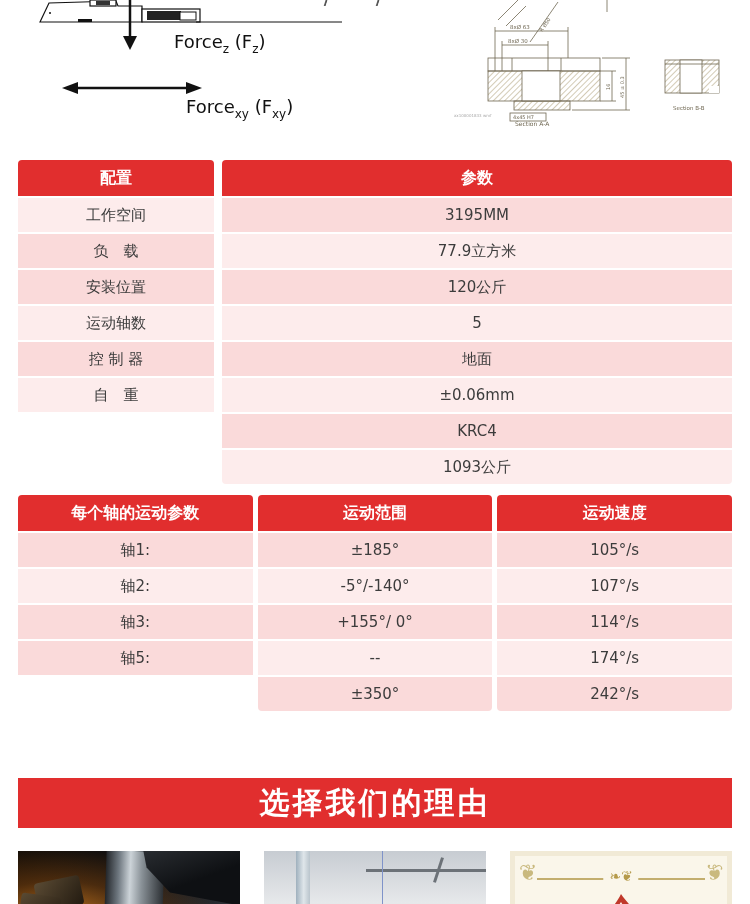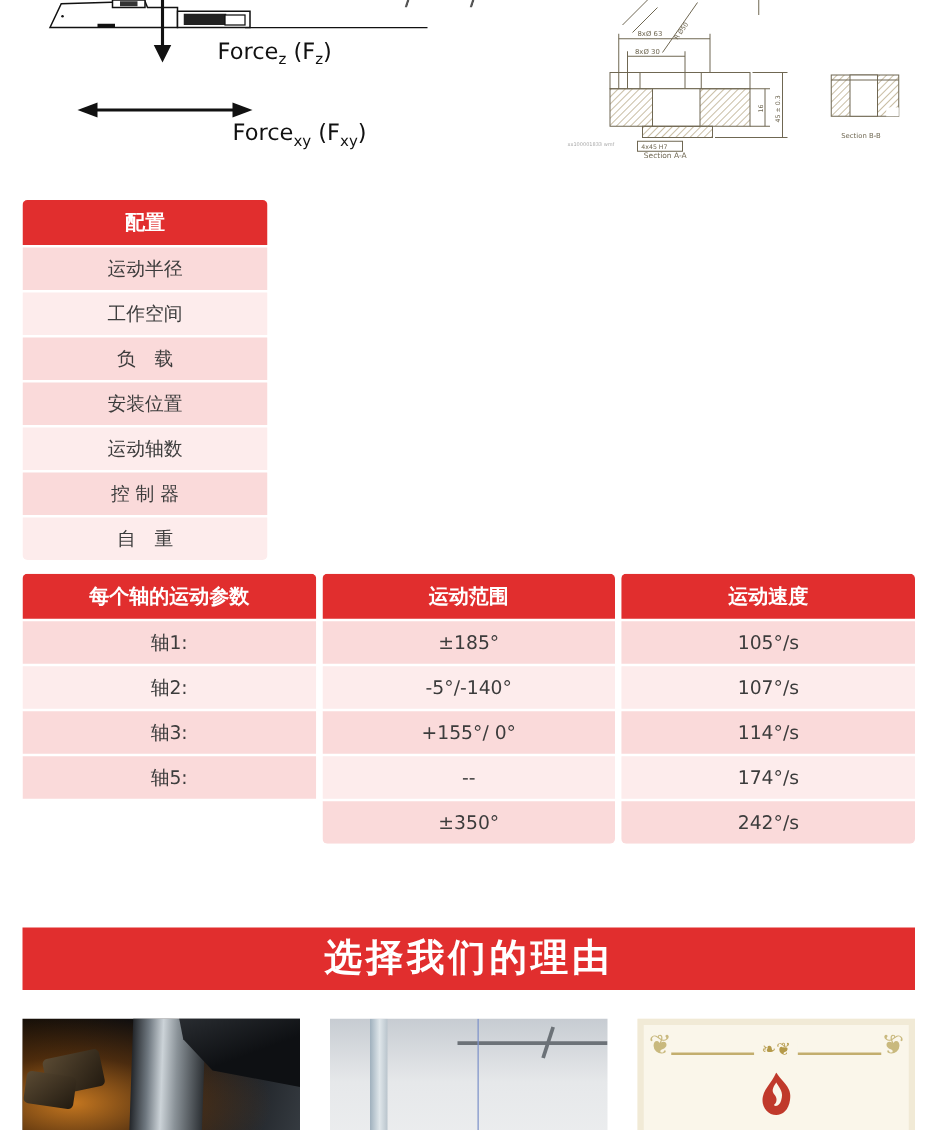--- a/index.html
+++ b/index.html
@@ -162,27 +162,37 @@
         <text x="63" y="126" font-size="6">Section A-A</text>
         <text x="221" y="110" font-size="5.5">Section B-B</text>
         <text x="2" y="117" font-size="4" fill="#a8a8a8">xx100001833 wmf</text>
       </g>
     </svg>
   </div>
 
   <div class="tbl spec-table">
     <div class="tbl-col col-config">
       <div class="tbl-head">配置</div>
-      <div class="tbl-cell row-dark">运动半径</div>
       <div class="tbl-cell row-light">工作空间</div>
       <div class="tbl-cell row-dark">负　载</div>
       <div class="tbl-cell row-dark">安装位置</div>
       <div class="tbl-cell row-light">运动轴数</div>
       <div class="tbl-cell row-dark">控 制 器</div>
       <div class="tbl-cell row-light">自　重</div>
+    </div>
+    <div class="tbl-col col-param">
+      <div class="tbl-head">参数</div>
+      <div class="tbl-cell row-dark">3195MM</div>
+      <div class="tbl-cell row-light">77.9立方米</div>
+      <div class="tbl-cell row-dark">120公斤</div>
+      <div class="tbl-cell row-light">5</div>
+      <div class="tbl-cell row-dark">地面</div>
+      <div class="tbl-cell row-light">±0.06mm</div>
+      <div class="tbl-cell row-dark">KRC4</div>
+      <div class="tbl-cell row-light">1093公斤</div>
     </div>
   </div>
 
   <div class="tbl axis-table">
     <div class="tbl-col">
       <div class="tbl-head">每个轴的运动参数</div>
       <div class="tbl-cell row-dark">轴1:</div>
       <div class="tbl-cell row-light">轴2:</div>
       <div class="tbl-cell row-dark">轴3:</div>
       <div class="tbl-cell row-dark">轴5:</div>

